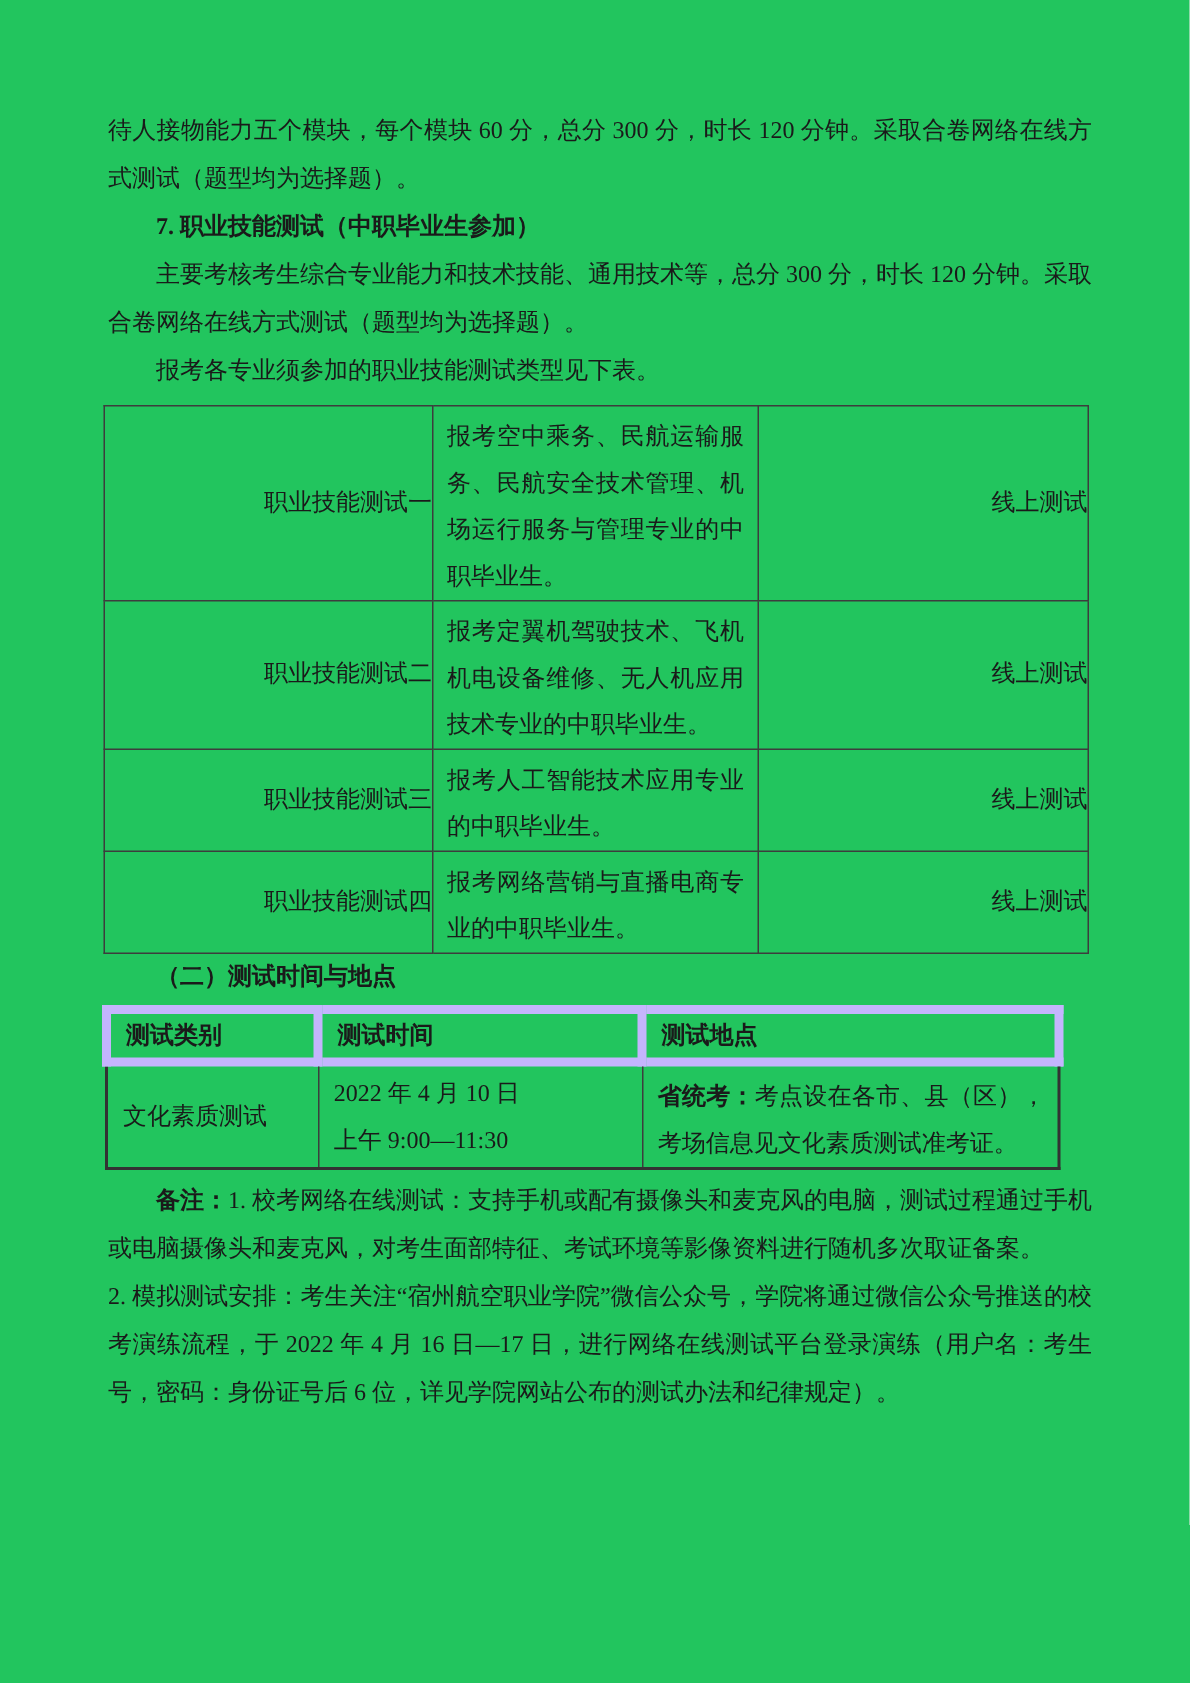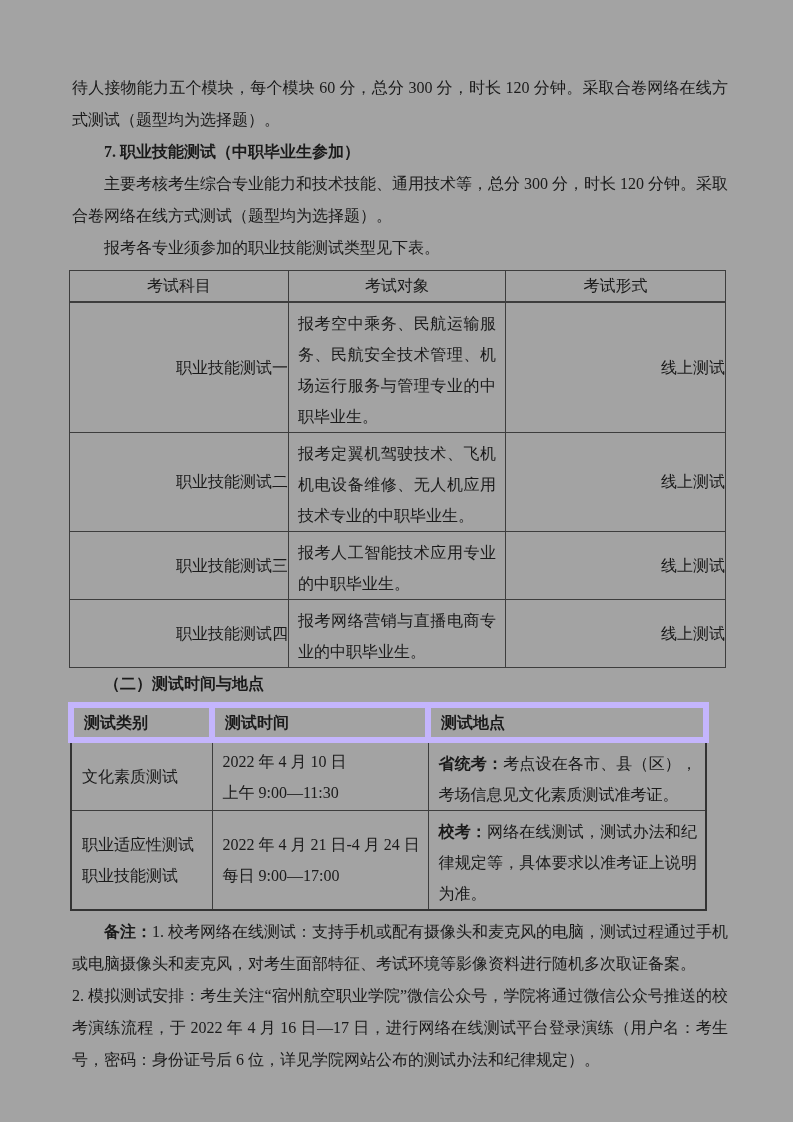--- a/index.html
+++ b/index.html
@@ -1,21 +1,21 @@
 <!DOCTYPE html>
 <html><head>
 <meta charset="utf-8">
 <style>
   * { margin:0; padding:0; box-sizing:border-box; }
   html,body { background:#e8e8e8; }
   .page {
     position:relative;
     width:793px; height:1122px;
     margin:0 auto;
-    background:#a3a3a3;
+    background:#22c55e;
     padding:72px 65px 0 72px;
     font-family:"Liberation Serif","DejaVu Serif",serif;
     font-size:16px; line-height:32px;
     color:#1a1a1a;
     overflow:hidden;
   }
   .para { text-align:justify; }
   .indent { text-indent:2em; }
   .hd { font-weight:bold; text-indent:2em; }
   table { border-collapse:collapse; table-layout:fixed; font-size:16px; }
@@ -57,25 +57,20 @@
 
   <div class="para indent">报考各专业须参加的职业技能测试类型见下表。</div>
 
   <table class="t1">
     <colgroup>
         <col style="width:219px">
         <col style="width:217px">
         <col style="width:220px">
       </colgroup>
     <tbody>
-        <tr>
-      <th>考试科目</th>
-      <th>考试对象</th>
-      <th>考试形式</th>
-    </tr>
     <tr class="rh125">
       <td class="c1">职业技能测试一</td>
       <td class="c2">报考空中乘务、民航运输服务、民航安全技术管理、机场运行服务与管理专业的中职毕业生。</td>
       <td class="c3">线上测试</td>
     </tr>
     <tr class="rh95">
       <td class="c1">职业技能测试二</td>
       <td class="c2">报考定翼机驾驶技术、飞机机电设备维修、无人机应用技术专业的中职毕业生。</td>
       <td class="c3">线上测试</td>
     </tr>
@@ -111,33 +106,20 @@
         <div>文化素质测试</div>
       </td>
       <td class="time">
         <div>2022 年 4 月 10 日</div>
         <div>上午 9:00—11:30</div>
       </td>
       <td class="loc">
         <span class="b">省统考：</span><span>考点设在各市、县（区），考场信息见文化素质测试准考证。</span>
       </td>
     </tr>
-    <tr class="rh95">
-      <td class="cat">
-        <div>职业适应性测试</div>
-        <div>职业技能测试</div>
-      </td>
-      <td class="time">
-        <div>2022 年 4 月 21 日-4 月 24 日</div>
-        <div>每日 9:00—17:00</div>
-      </td>
-      <td class="loc">
-        <span class="b">校考：</span><span>网络在线测试，测试办法和纪律规定等，具体要求以准考证上说明为准。</span>
-      </td>
-    </tr>
   </tbody>
     </table>
 
   <div class="para notes" style="text-indent:2em">
     <span class="b">备注：</span><span>1. 校考网络在线测试：支持手机或配有摄像头和麦克风的电脑，测试过程通过手机或电脑摄像头和麦克风，对考生面部特征、考试环境等影像资料进行随机多次取证备案。</span>
   </div>
   <div class="para">2. 模拟测试安排：考生关注“宿州航空职业学院”微信公众号，学院将通过微信公众号推送的校考演练流程，于 2022 年 4 月 16 日—17 日，进行网络在线测试平台登录演练（用户名：考生号，密码：身份证号后 6 位，详见学院网站公布的测试办法和纪律规定）。</div>
 
 
 </div>

